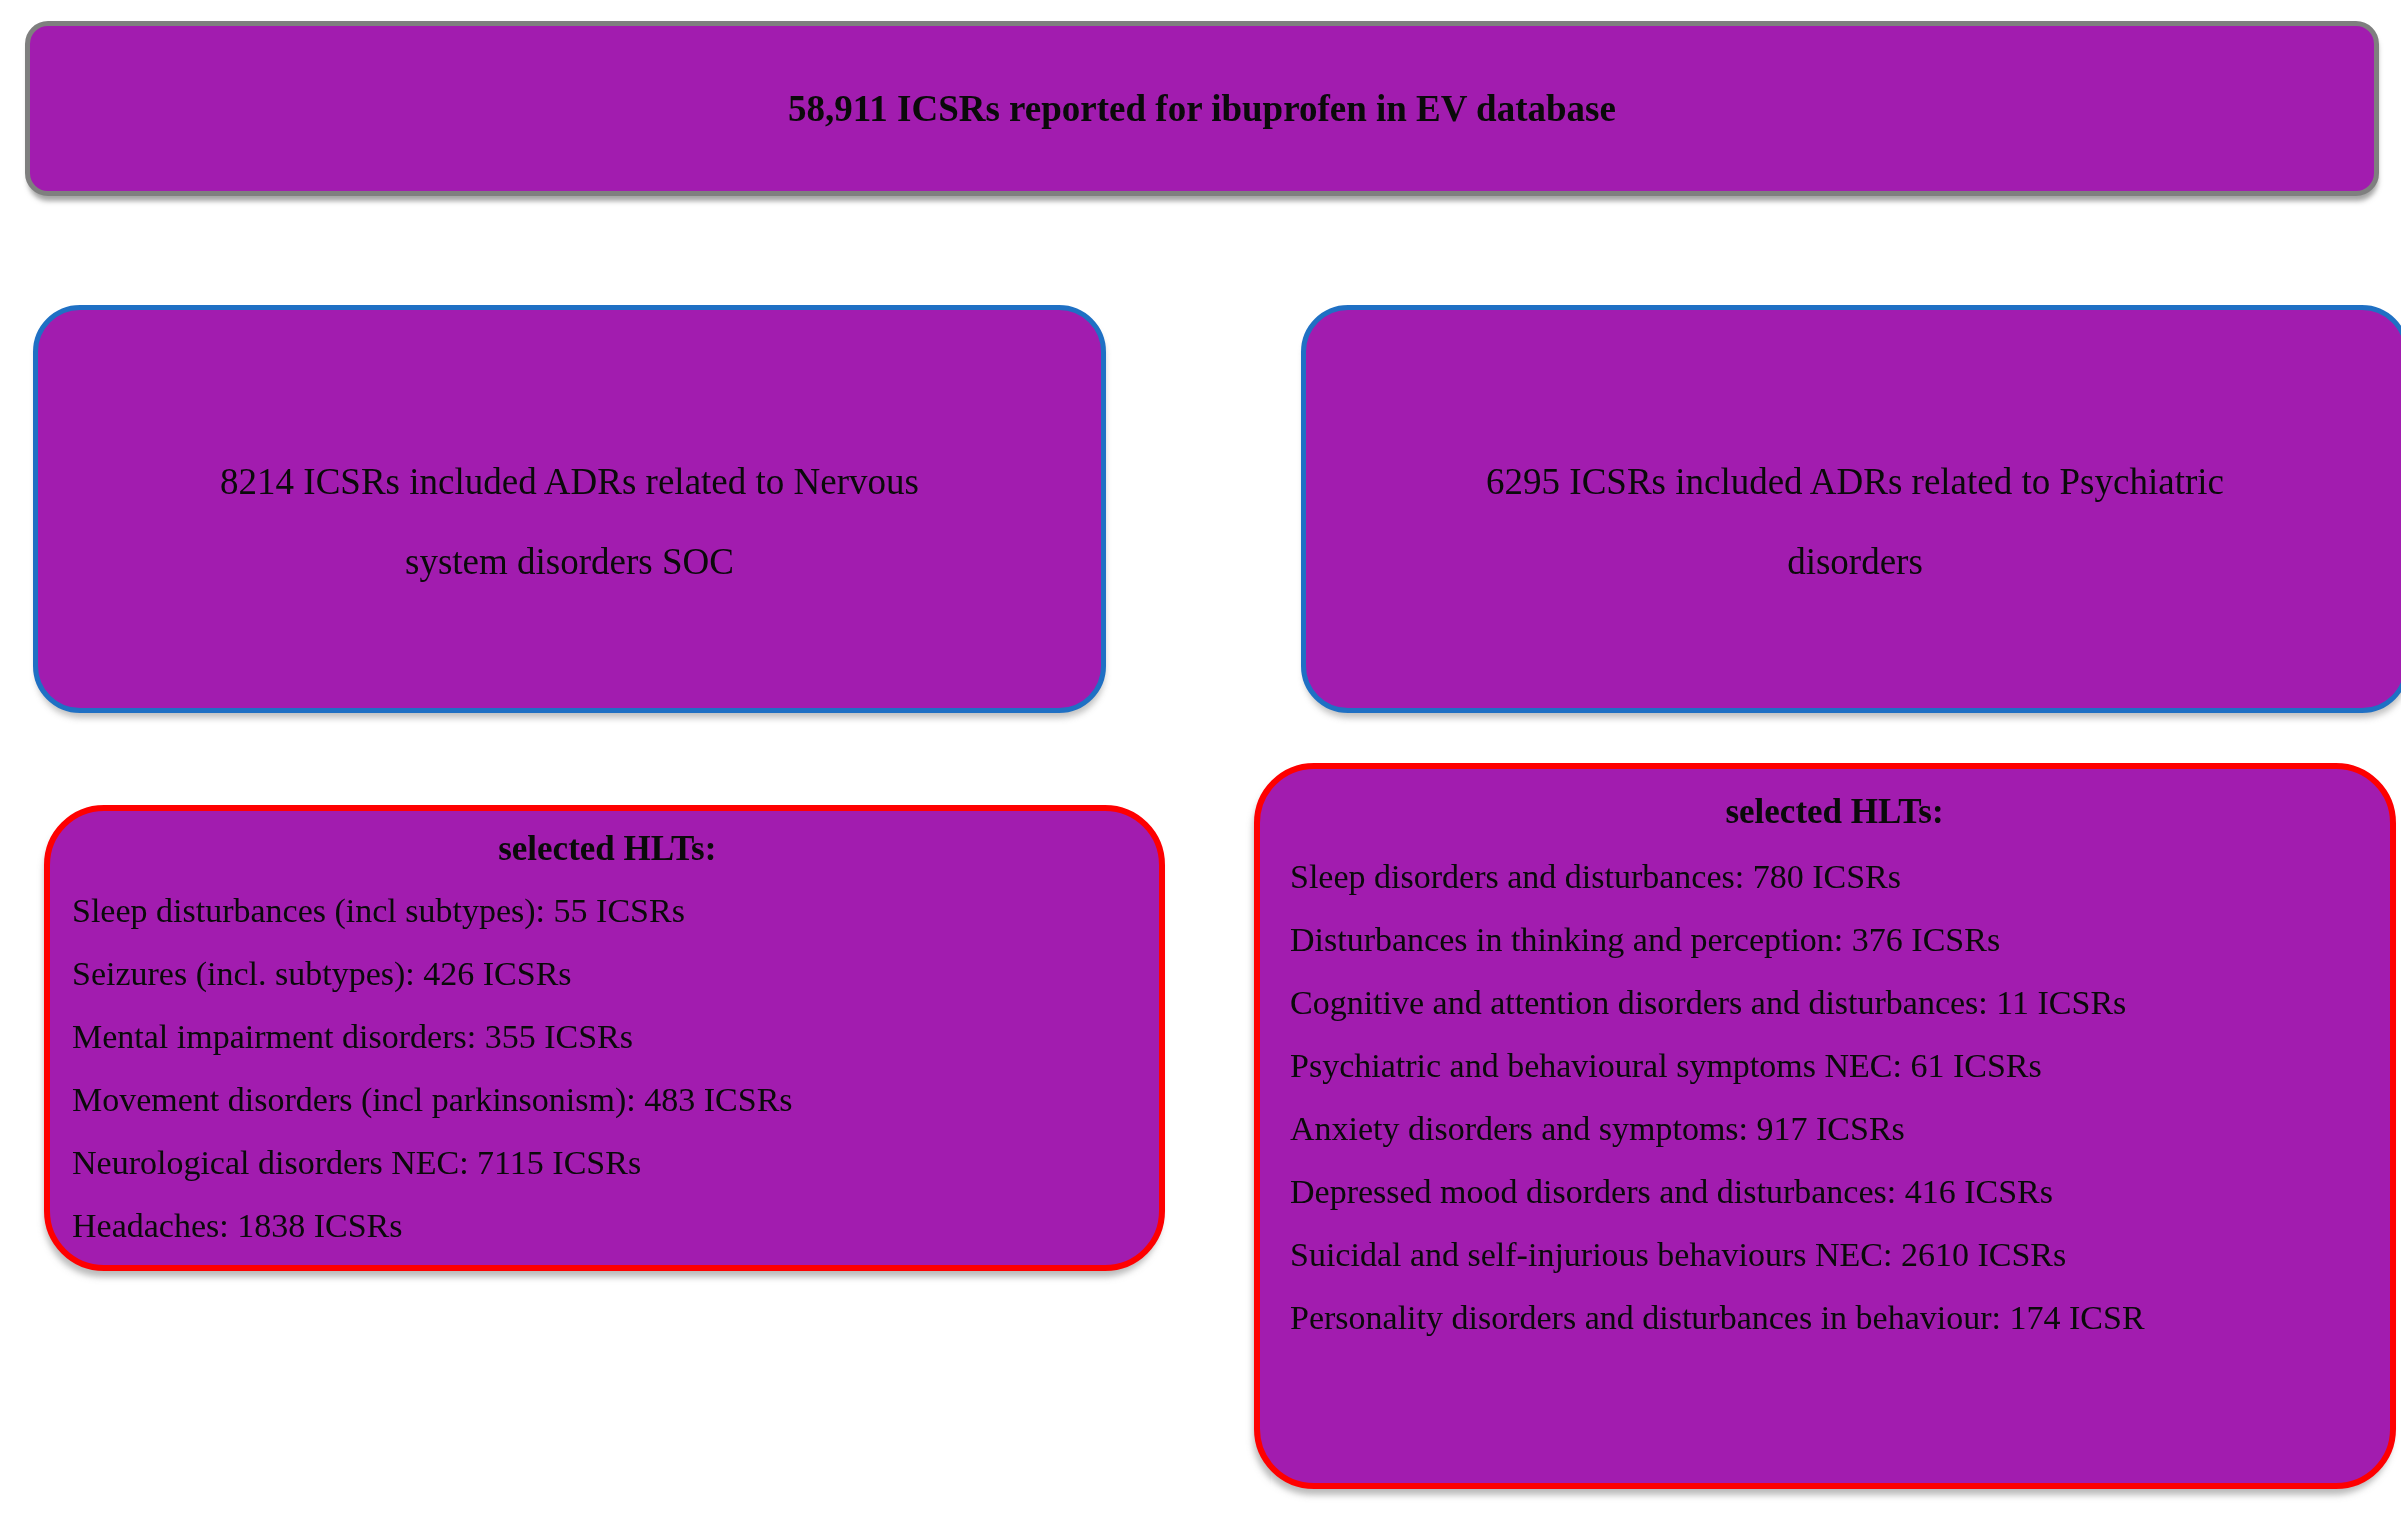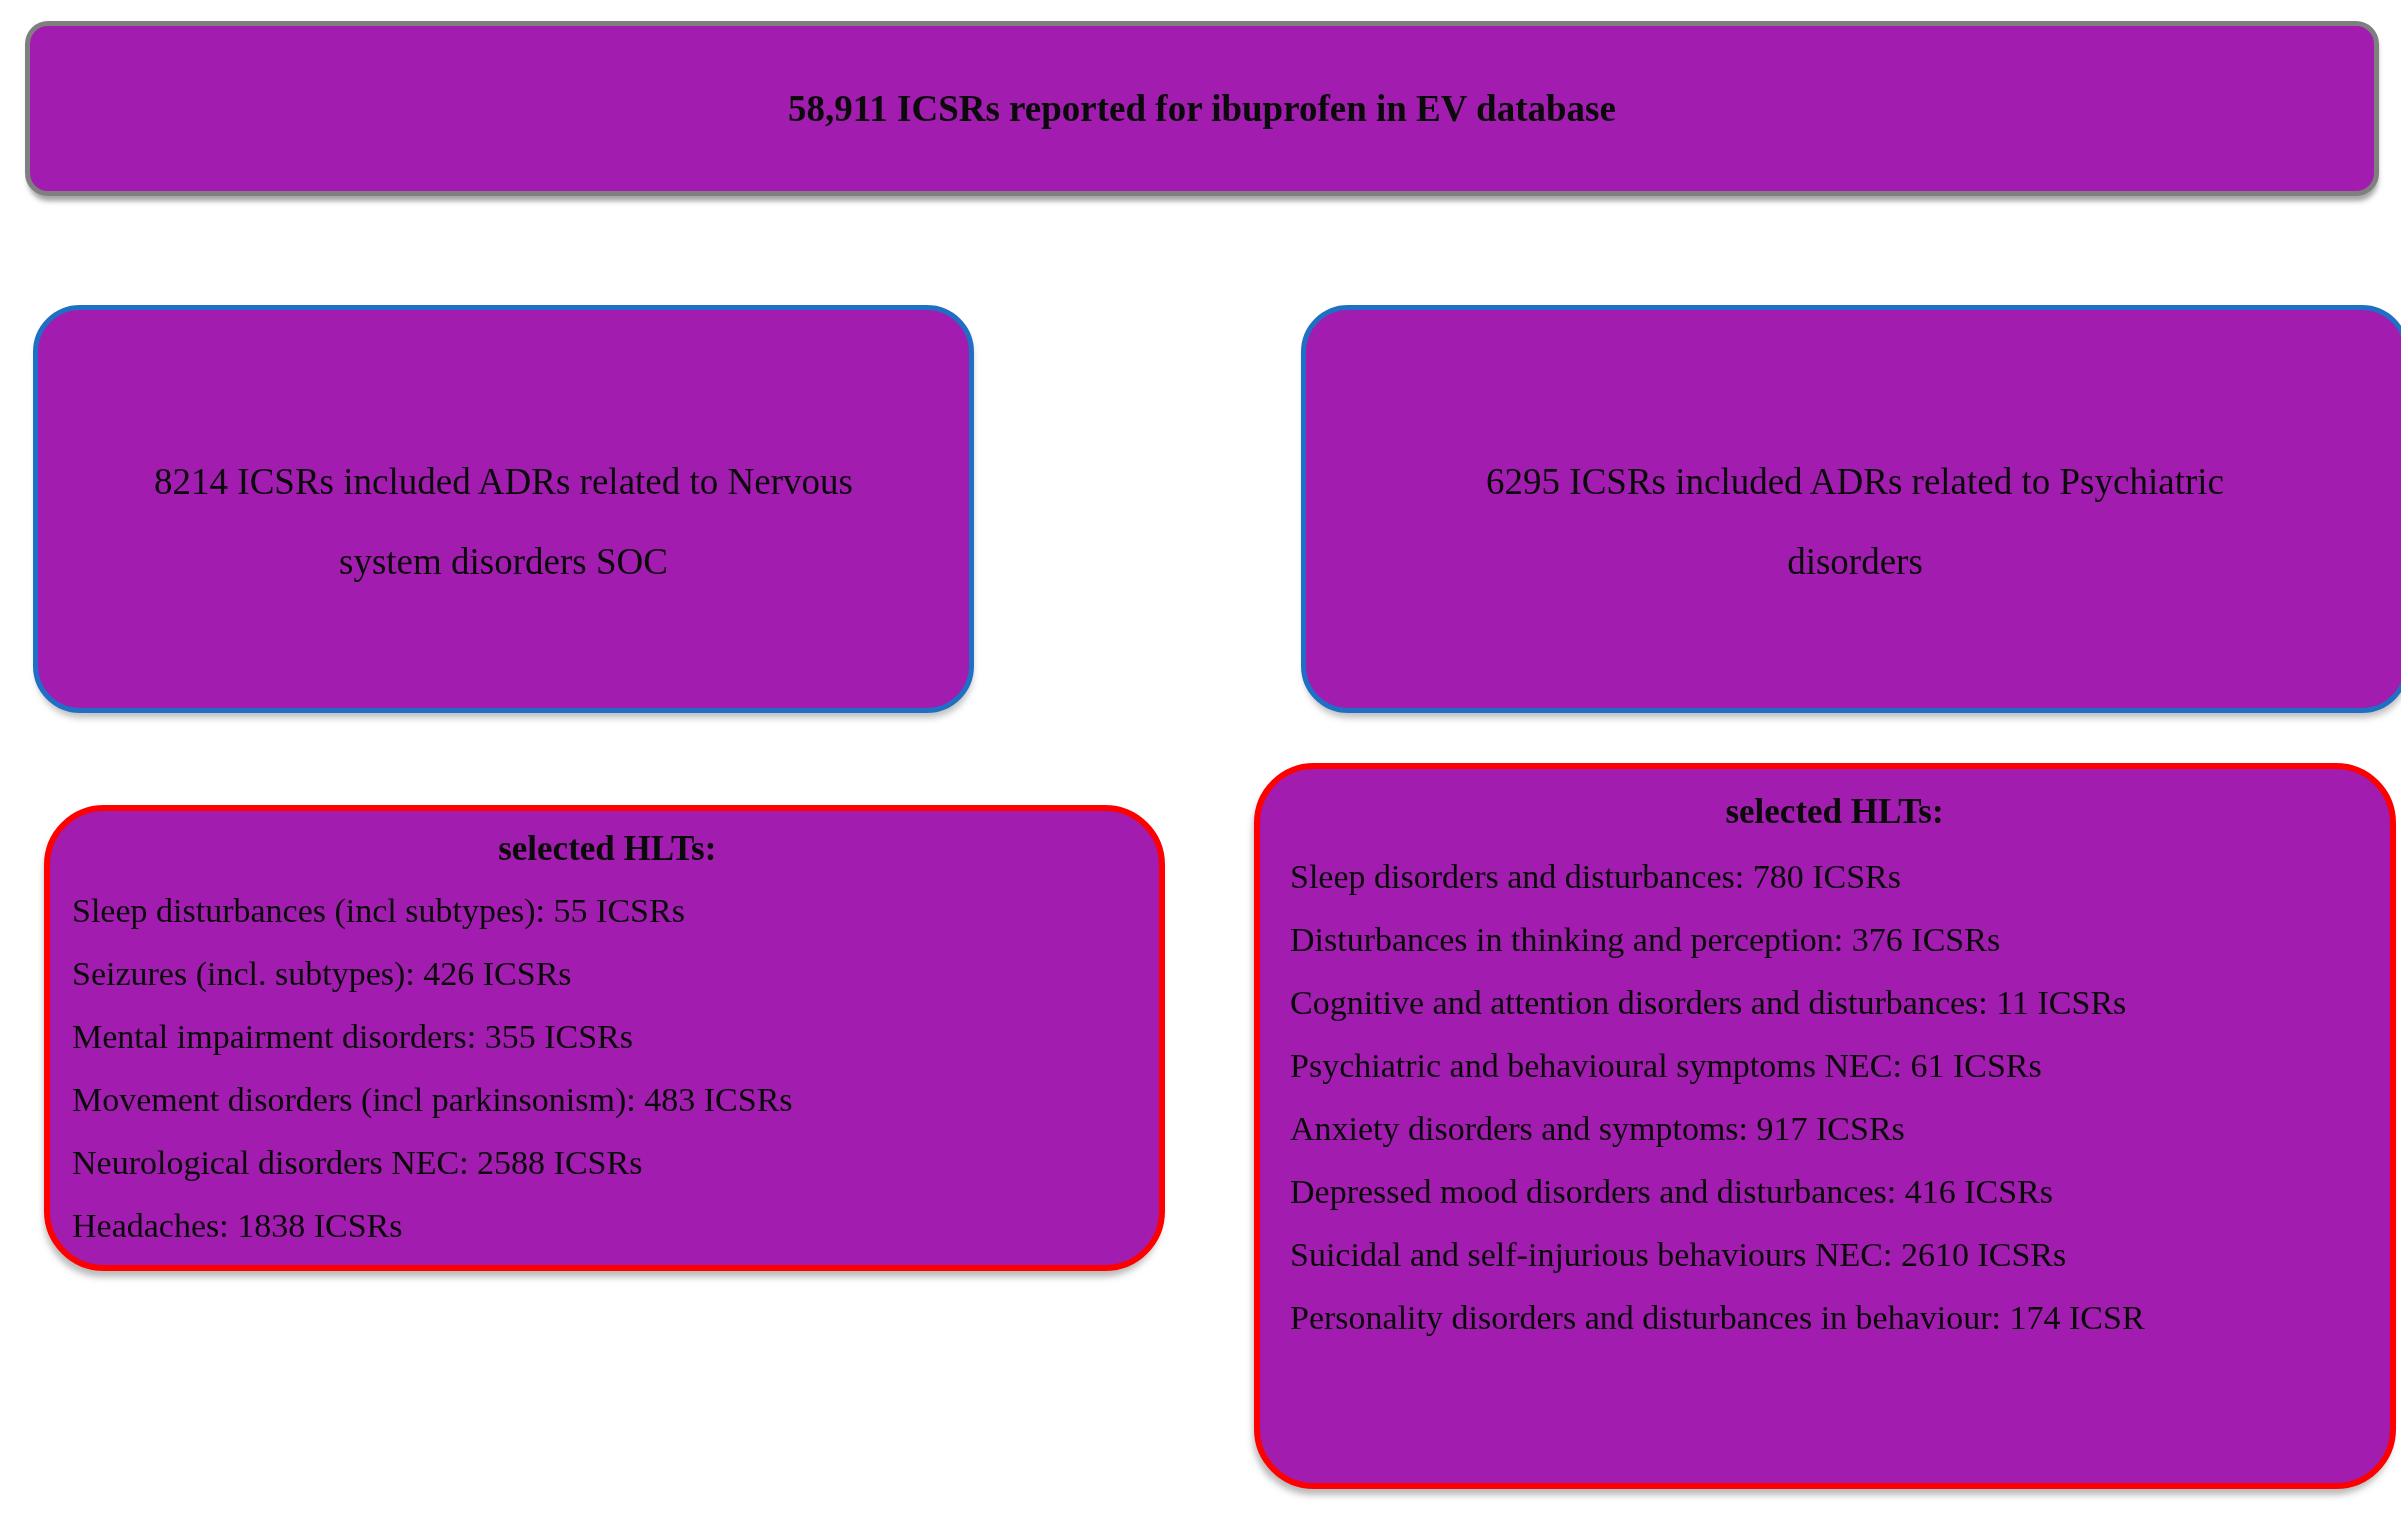--- a/index.html
+++ b/index.html
@@ -39,21 +39,21 @@
   
   .blue-box {
     top: 305px;
     height: 408px;
     border: 5.5px solid #1f70c4;
     border-radius: 47px;
     box-shadow: 1.1px 6.6px 6.6px -2.2px rgba(120,120,120,0.45);
     display: flex; align-items: center; justify-content: center;
     padding-top: 25px;
   }
-  .blue-box.nervous  { left: 33px;   width: 941px; }
+  .blue-box.nervous  { left: 33px;   width: 1073px; }
   .blue-box.psych    { left: 1269px; width: 1108px; margin-left: 32px; }
   .blue-text {
     font-size: 37px;
     line-height: 80px;
     text-align: center;
     white-space: pre-line;
   }
   
   .red-box {
     border: 6px solid #fe0000;
@@ -103,21 +103,21 @@
 disorders</div>
   </div>
 
   <div class="box red-box nervous-hlt">
     <div class="hlt-heading">selected HLTs:</div>
     <div class="hlt-items">
         <div class="hlt-item">Sleep disturbances (incl subtypes): 55 ICSRs</div>
         <div class="hlt-item">Seizures (incl. subtypes): 426 ICSRs</div>
         <div class="hlt-item">Mental impairment disorders: 355 ICSRs</div>
         <div class="hlt-item">Movement disorders (incl parkinsonism): 483 ICSRs</div>
-        <div class="hlt-item">Neurological disorders NEC: 2588 ICSRs</div>
+        <div class="hlt-item">Neurological disorders NEC: 7115 ICSRs</div>
         <div class="hlt-item">Headaches: 1838 ICSRs</div>
       </div>
   </div>
 
   <div class="box red-box psych-hlt">
     <div class="hlt-heading">selected HLTs:</div>
     <div class="hlt-items">
         <div class="hlt-item">Sleep disorders and disturbances: 780 ICSRs</div>
         <div class="hlt-item">Disturbances in thinking and perception: 376 ICSRs</div>
         <div class="hlt-item">Cognitive and attention disorders and disturbances: 11 ICSRs</div>

